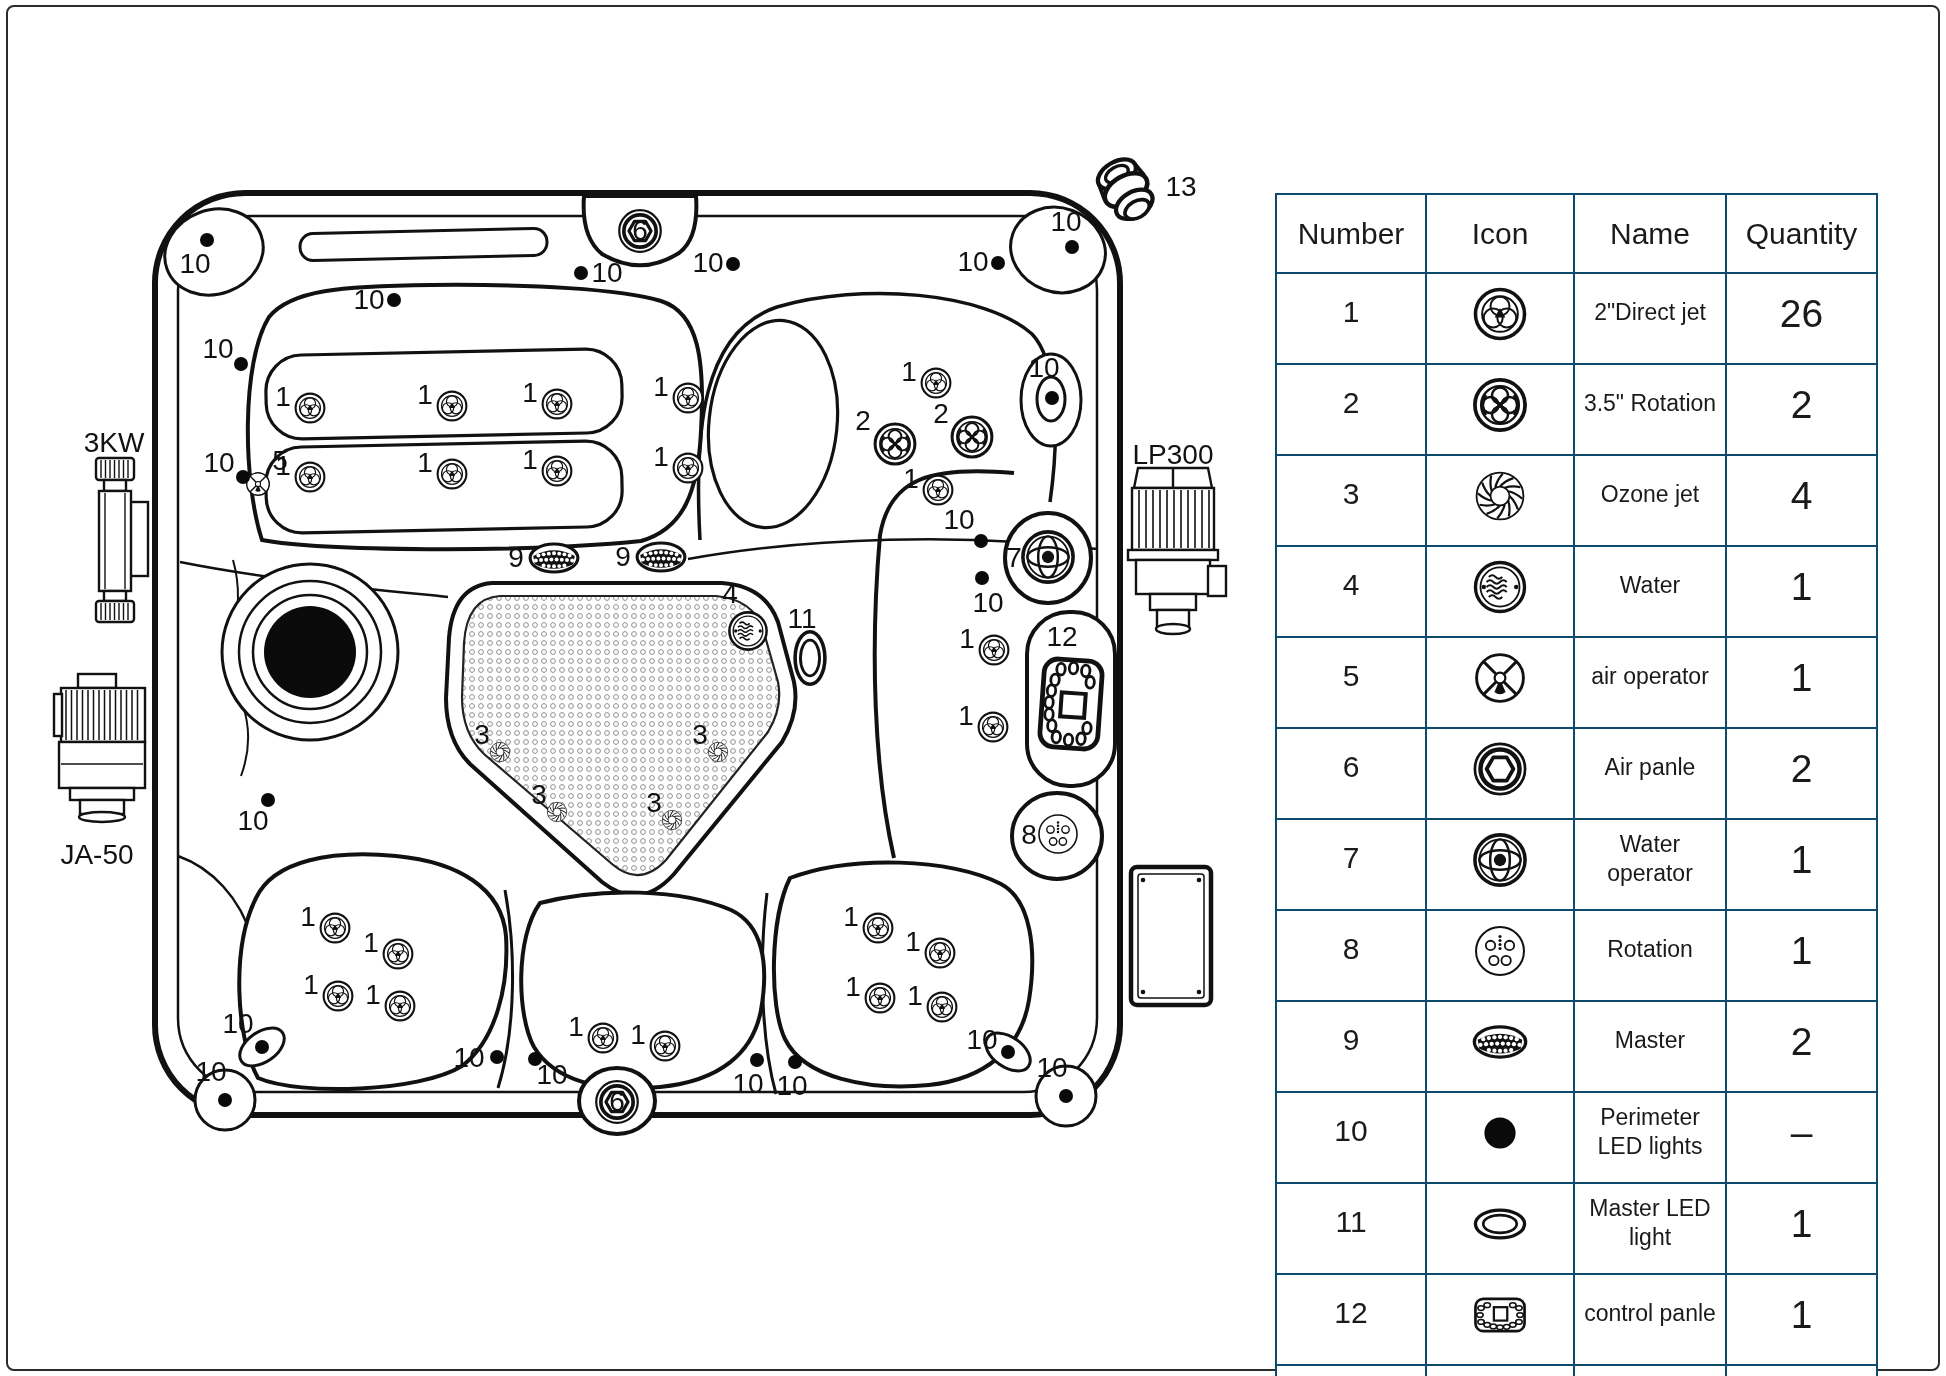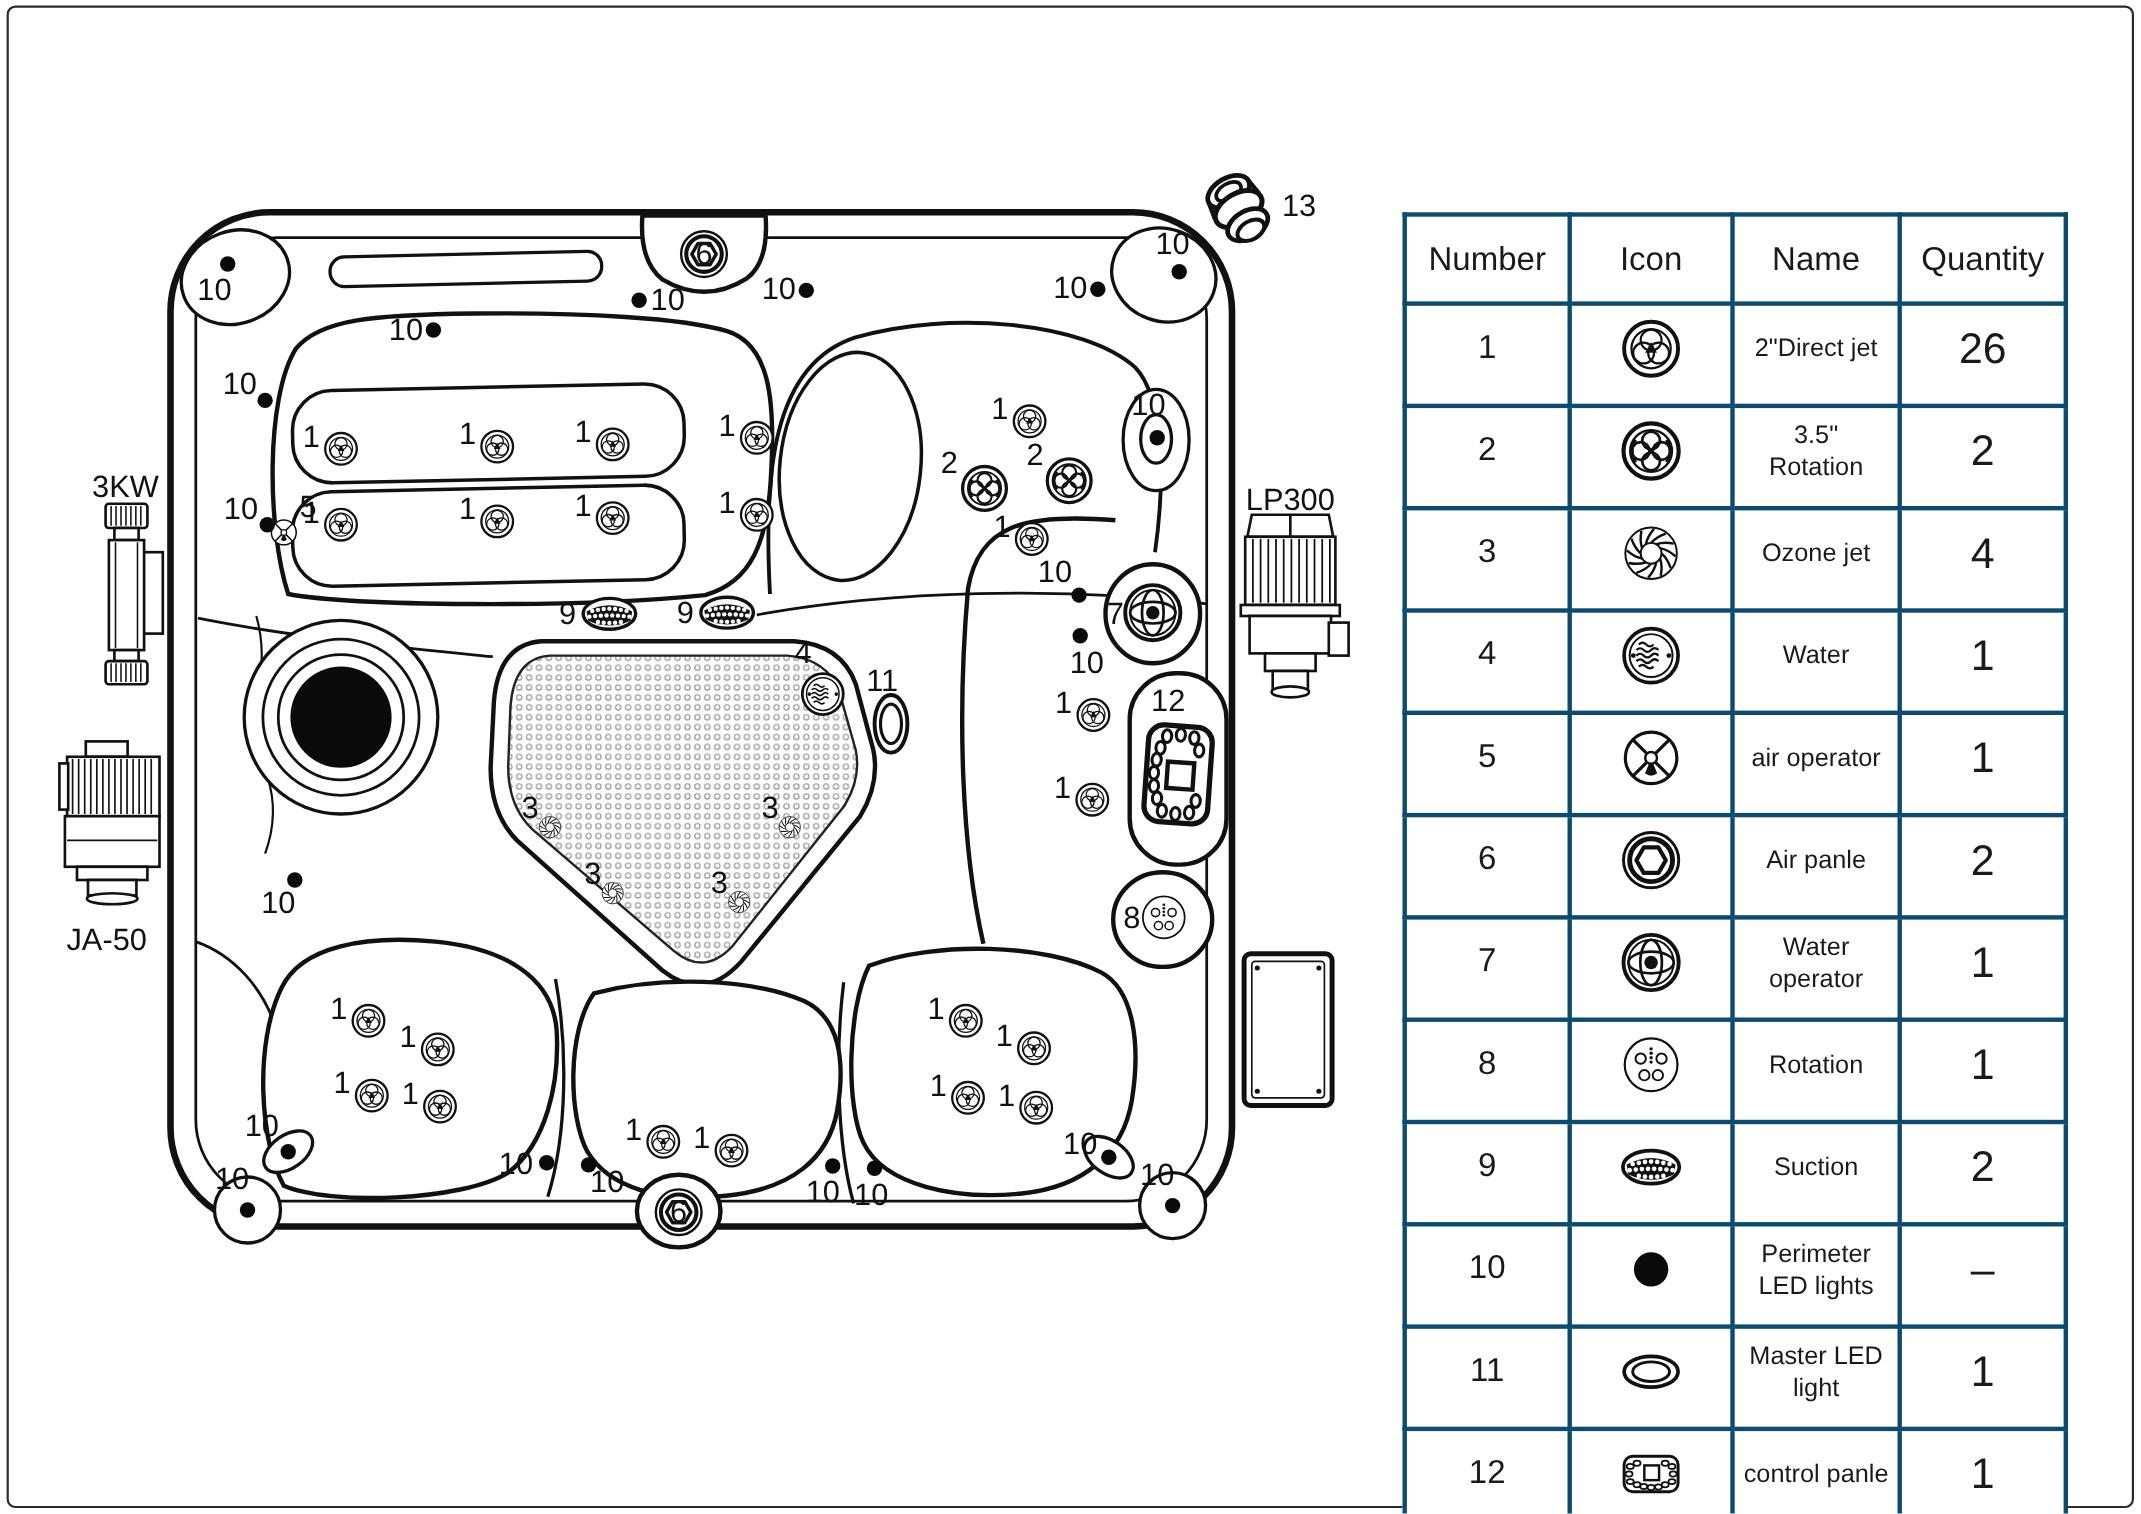--- a/index.html
+++ b/index.html
@@ -1,21 +1,21 @@
 <!DOCTYPE html>
 <html><head>
 <meta charset="utf-8">
 <style>
   html,body{margin:0;padding:0;background:#fff;}
   body{position:relative;width:1946px;height:1376px;font-family:"Liberation Sans",sans-serif;overflow:hidden;}
   .frame{position:absolute;left:6px;top:5px;width:1930px;height:1362px;border:2px solid #2b2b2b;border-radius:8px;}
   svg.diagram{position:absolute;left:0;top:0;}
   .callout{font-family:"Liberation Sans",sans-serif;fill:#111;font-size:28px;text-anchor:middle;}
   table.parts-table{position:absolute;left:1275px;top:193px;width:601px;border-collapse:collapse;table-layout:fixed;background:#fff;color:#1a1a1a;}
-  .parts-table th,.parts-table td{border:4px solid #0c4a6e;vertical-align:middle;text-align:center;overflow:hidden;}
+  .parts-table th,.parts-table td{border:2px solid #0c4a6e;vertical-align:middle;text-align:center;overflow:hidden;}
   .parts-table th{height:75px;font-size:30px;font-weight:400;}
   .parts-table td{height:74px;}
   td.c-num{font-size:30px;padding-bottom:14px;}
   td.c-icon{padding:0 0 6px 0;}
   td.c-name{font-size:23px;line-height:1.25;padding:0 8px 12px 8px;}
   td.c-qty{font-size:39px;padding-bottom:10px;}
 </style>
 </head>
 <body>
 
@@ -493,21 +493,21 @@
             <use href="#sym-bluetooth" xlink:href="#sym-bluetooth" x="-26" y="-26" width="52" height="52"></use>
           </svg></td>
     <td class="c-name">Rotation</td>
     <td class="c-qty">1</td>
   </tr>
       <tr>
     <td class="c-num">9</td>
     <td class="c-icon"><svg viewBox="-26 -26 52 52" width="58" height="58">
             <use href="#sym-suction" xlink:href="#sym-suction" x="-26" y="-26" width="52" height="52"></use>
           </svg></td>
-    <td class="c-name">Suction</td>
+    <td class="c-name">Master</td>
     <td class="c-qty">2</td>
   </tr>
       <tr>
     <td class="c-num">10</td>
     <td class="c-icon"><svg viewBox="-26 -26 52 52" width="58" height="58">
             <use href="#sym-led-dot" xlink:href="#sym-led-dot" x="-26" y="-26" width="52" height="52"></use>
           </svg></td>
     <td class="c-name">Perimeter LED lights</td>
     <td class="c-qty">–</td>
   </tr>

